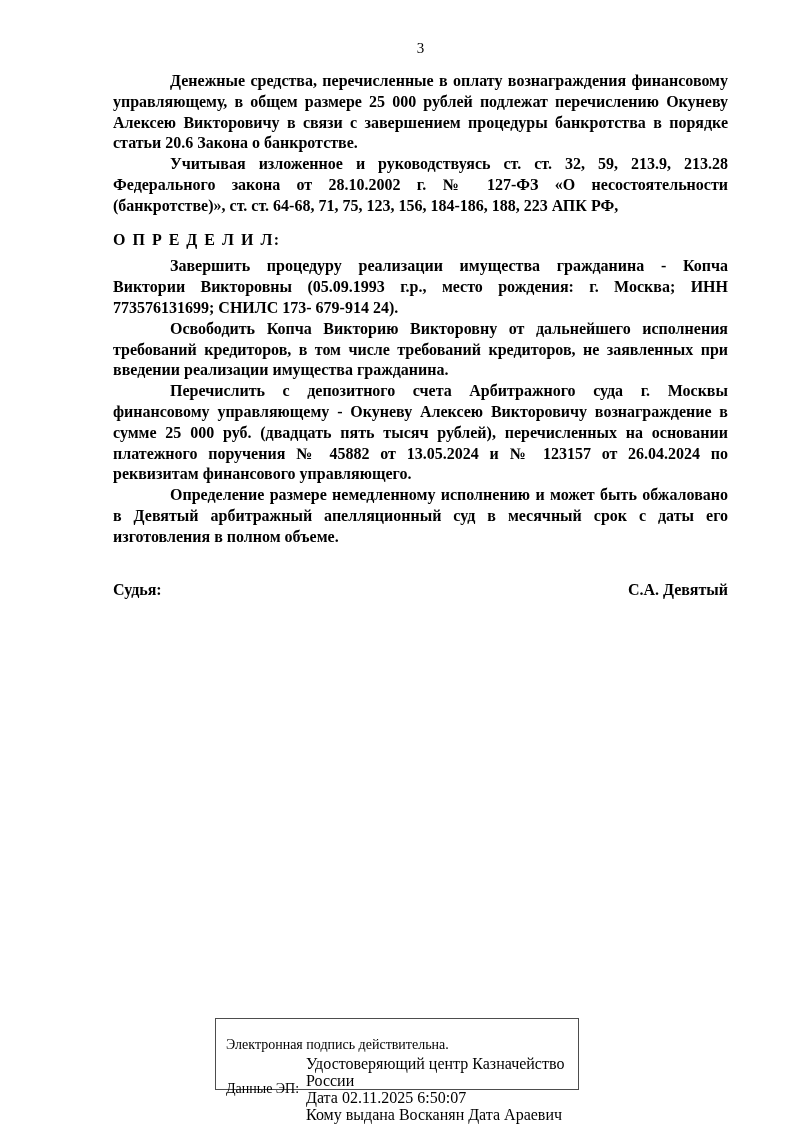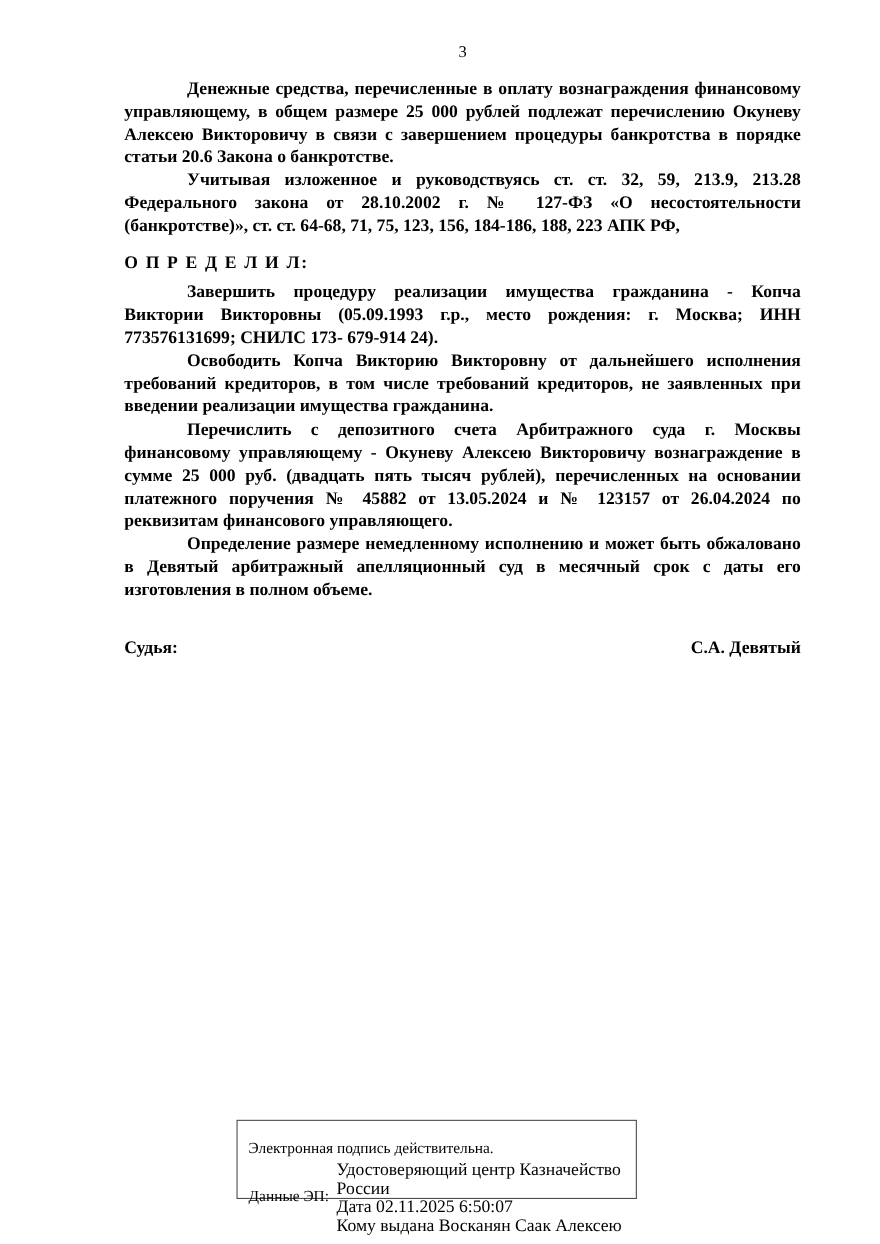--- a/index.html
+++ b/index.html
@@ -107,18 +107,18 @@
 
   </div>
 
   <div class="stamp">
     <div class="stamp-validity">Электронная подпись действительна.</div>
     <div class="stamp-row">
       <div class="stamp-label">Данные ЭП:</div>
       <div class="stamp-details">
         <div>Удостоверяющий центр Казначейство России</div>
         <div>Дата 02.11.2025 6:50:07</div>
-        <div>Кому выдана Восканян Саак Алексею</div>
+        <div>Кому выдана Восканян Дата Араевич</div>
       </div>
     </div>
   </div>
 
 </div>
 
 </body></html>

